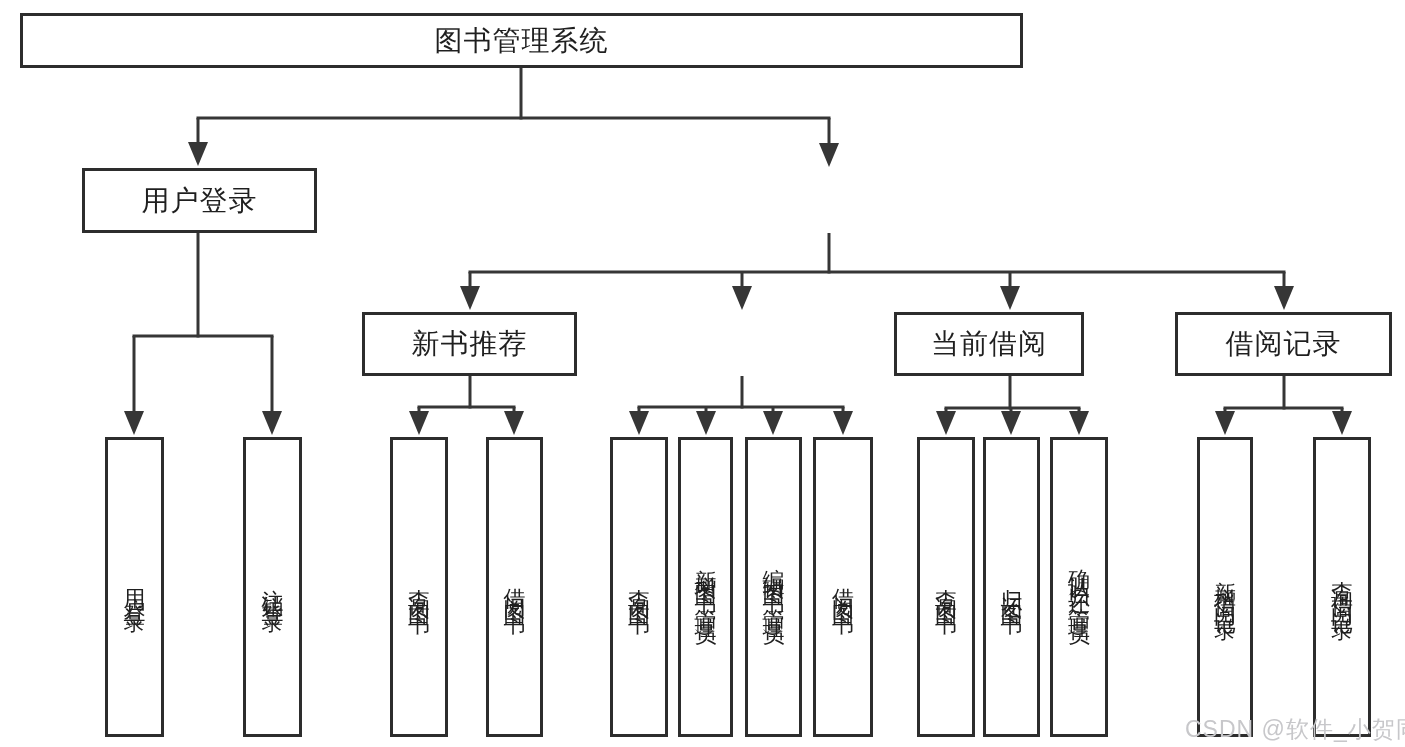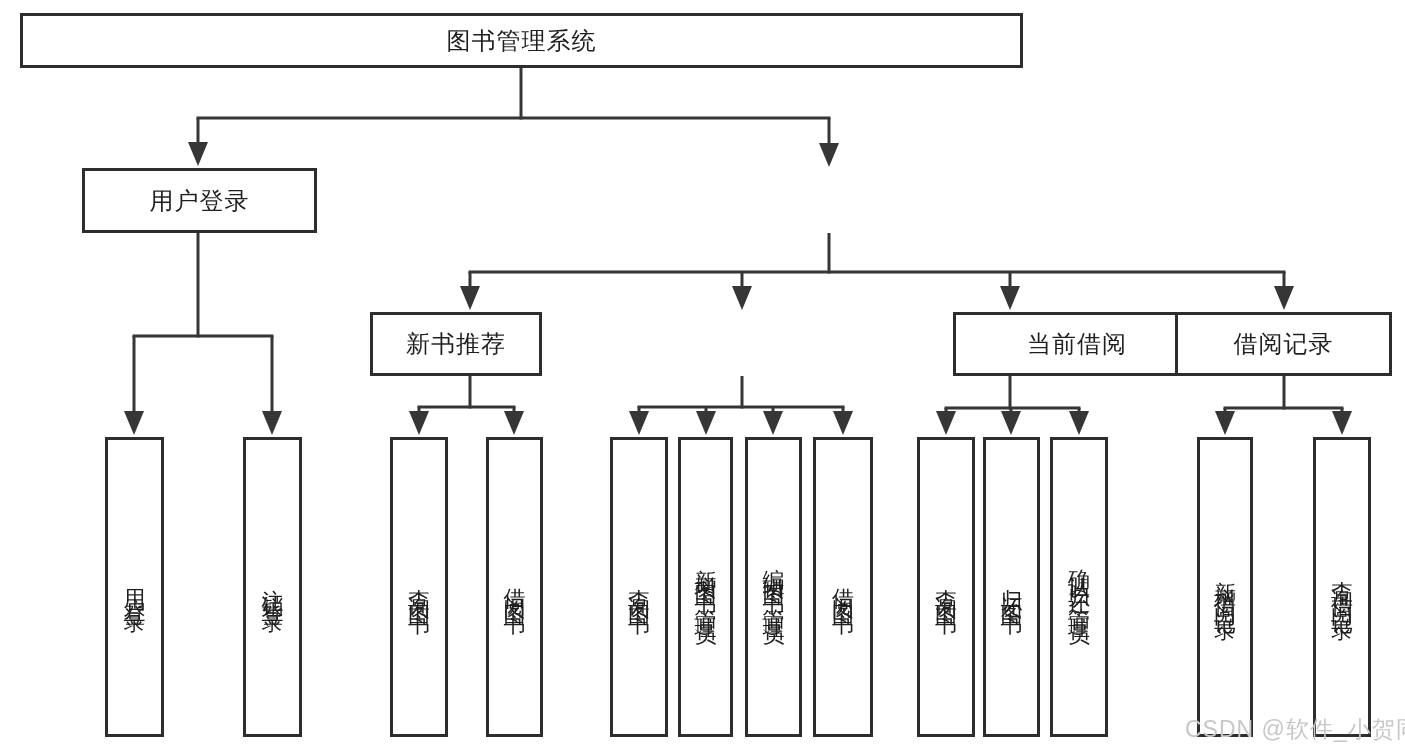--- a/index.html
+++ b/index.html
@@ -28,21 +28,21 @@
     box-sizing: border-box;
     background: #ffffff;
     border: 3px solid #2d2d2d;
     display: flex;
     align-items: center;
     justify-content: center;
     color: #1f1f1f;
     z-index: 2;
   }
   .node.h span {
-    font-size: 24px;
+    font-size: 28px;
     letter-spacing: 1px;
     white-space: nowrap;
   }
   .node.v span {
     writing-mode: vertical-rl;
     text-orientation: mixed;
     font-size: 22px;
     letter-spacing: 8px;
     line-height: 1;
     white-space: nowrap;
@@ -133,24 +133,24 @@
   </svg>
 
   <div class="node h" style="left:20px; top:13px; width:1003px; height:55px;">
     <span>图书管理系统</span>
   </div>
 
   <div class="node h" style="left:82px; top:168px; width:235px; height:65px;">
     <span>用户登录</span>
   </div>
 
-  <div class="node h" style="left:370px; top:312px; width:172px; height:64px;">
+  <div class="node h" style="left:362px; top:312px; width:215px; height:64px;">
     <span>新书推荐</span>
   </div>
-  <div class="node h" style="left:953px; top:312px; width:248px; height:64px;text-align:center;">
+  <div class="node h" style="left:894px; top:312px; width:190px; height:64px;text-align:center;">
     <span>当前借阅</span>
   </div>
   <div class="node h" style="left:1175px; top:312px; width:217px; height:64px;">
     <span>借阅记录</span>
   </div>
 
   <div class="node v" style="left:105px; top:437px; width:59px; height:300px;">
     <span>用户登录</span>
   </div>
   <div class="node v" style="left:243px; top:437px; width:59px; height:300px;">

